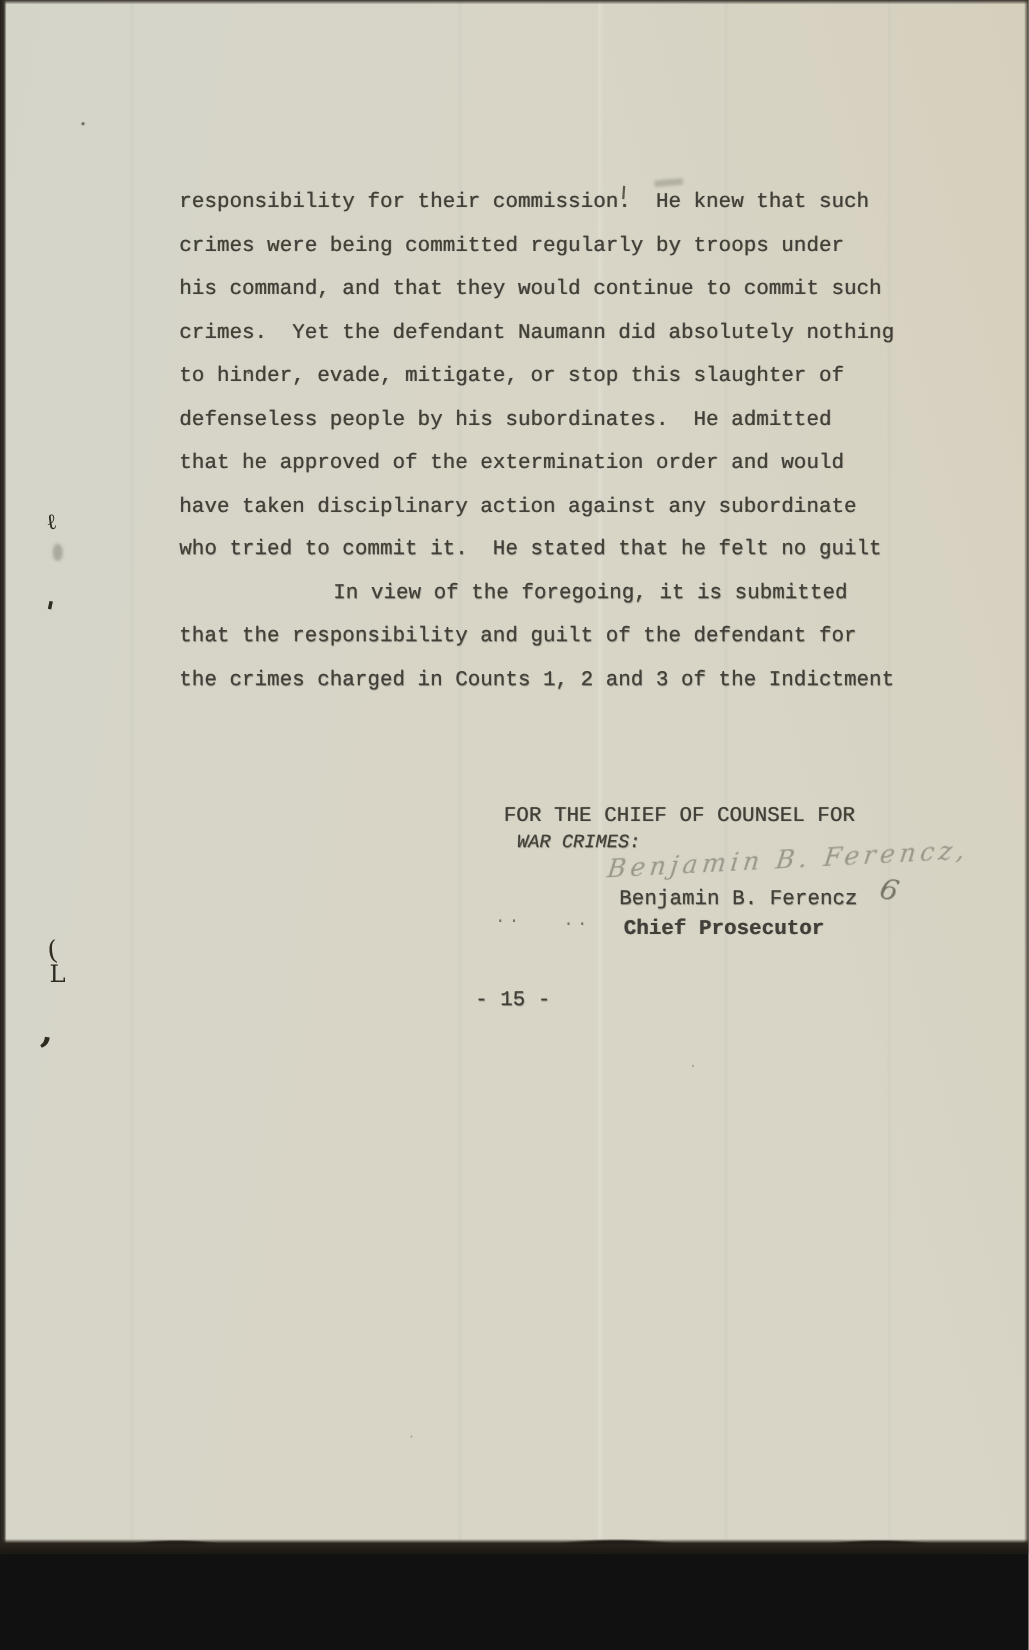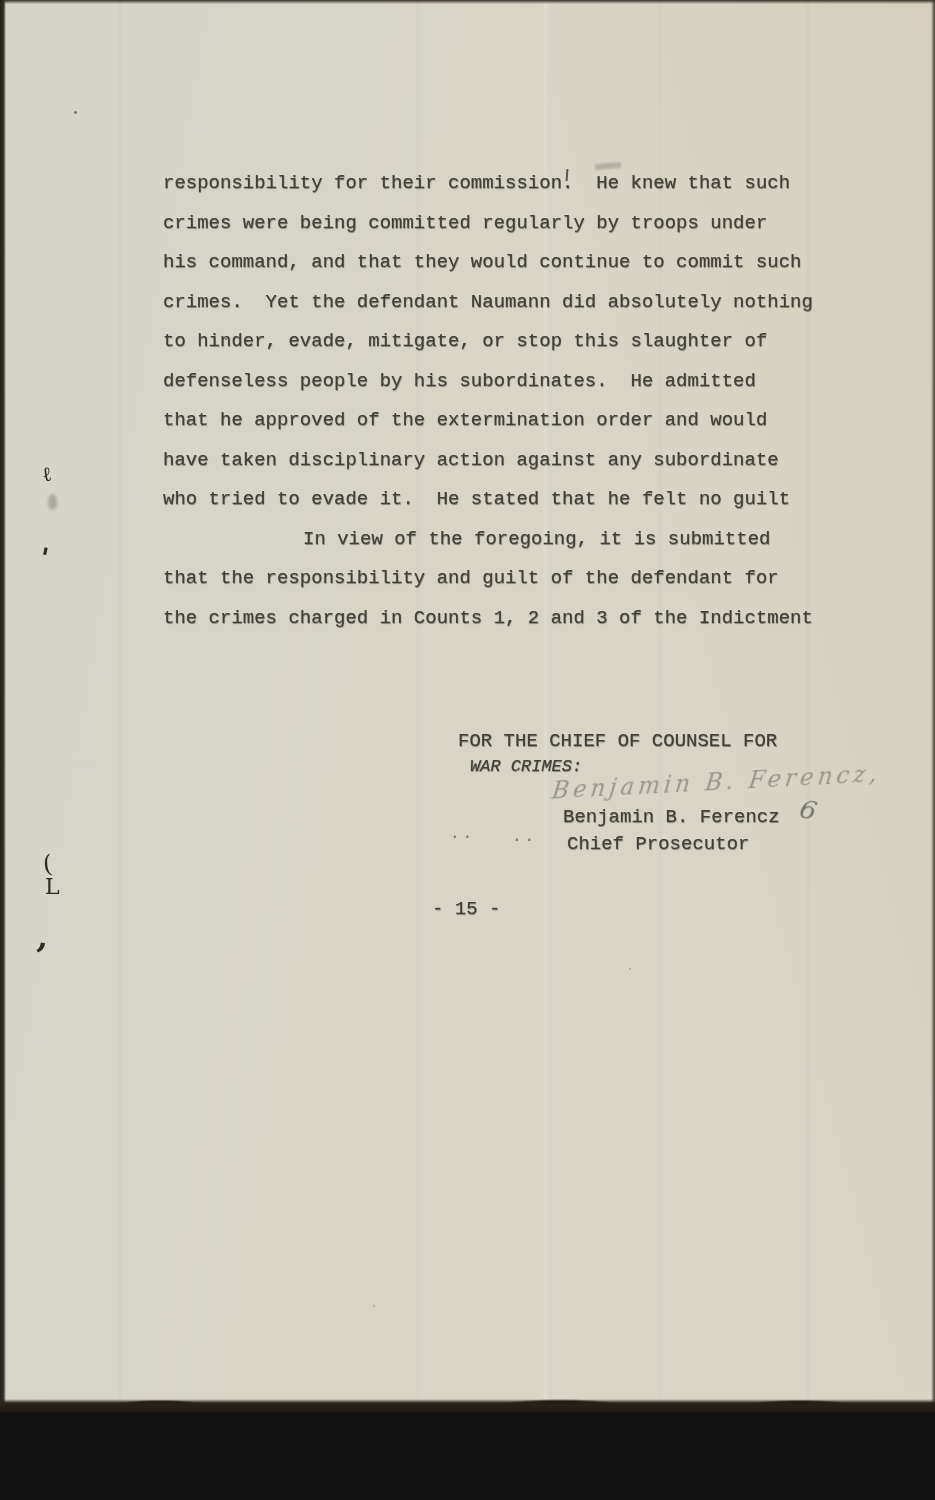--- a/index.html
+++ b/index.html
@@ -50,21 +50,21 @@
   .body-text {
     position: absolute; left: 163px; top: 164px; width: 700px;
     font-size: 19px; line-height: 39.5px;
   }
   .tline { white-space: pre; height: 39.5px; }
   .tline.indent { text-indent: 140px; }
 
   .sig-for   { position: absolute; left: 458px; top: 730px; font-size: 19px; white-space: pre; }
   .sig-war   { position: absolute; left: 470px; top: 757px; font-size: 17px; white-space: pre; font-style: italic; }
   .sig-name  { position: absolute; left: 563px; top: 806px; font-size: 19px; white-space: pre; }
-  .sig-title { position: absolute; left: 567px; top: 833px; font-size: 19px; white-space: pre; }
+  .sig-title { position: absolute; left: 567px; top: 833px; font-size: 19px; white-space: pre; font-weight: bold; }
 
   .sig-script {
     position: absolute; left: 552px; top: 770px; width: 300px;
     font-family: "DejaVu Serif", serif; font-style: italic;
     font-size: 23px; letter-spacing: 4px; white-space: nowrap;
     color: rgba(110,108,96,0.60);
     transform: rotate(-3deg) skewX(-10deg);
     filter: blur(0.7px);
   }
   .sig-flourish {
@@ -113,21 +113,21 @@
 
   <div class="body-text typed">
     <div class="tline">responsibility for their commission.  He knew that such</div>
     <div class="tline">crimes were being committed regularly by troops under</div>
     <div class="tline">his command, and that they would continue to commit such</div>
     <div class="tline">crimes.  Yet the defendant Naumann did absolutely nothing</div>
     <div class="tline">to hinder, evade, mitigate, or stop this slaughter of</div>
     <div class="tline">defenseless people by his subordinates.  He admitted</div>
     <div class="tline">that he approved of the extermination order and would</div>
     <div class="tline">have taken disciplinary action against any subordinate</div>
-    <div class="tline">who tried to evade it.  He stated that he felt no guilt</div>
+    <div class="tline">who tried to commit it.  He stated that he felt no guilt</div>
     <div class="tline indent">In view of the foregoing, it is submitted</div>
     <div class="tline">that the responsibility and guilt of the defendant for</div>
     <div class="tline">the crimes charged in Counts 1, 2 and 3 of the Indictment</div>
   </div>
 
   <div class="sig-for typed">FOR THE CHIEF OF COUNSEL FOR</div>
   <div class="sig-war typed">WAR CRIMES:</div>
   <div class="sig-script">Benjamin B. Ferencz,</div>
   <div class="sig-name typed">Benjamin B. Ferencz</div>
   <div class="sig-flourish">6</div>

